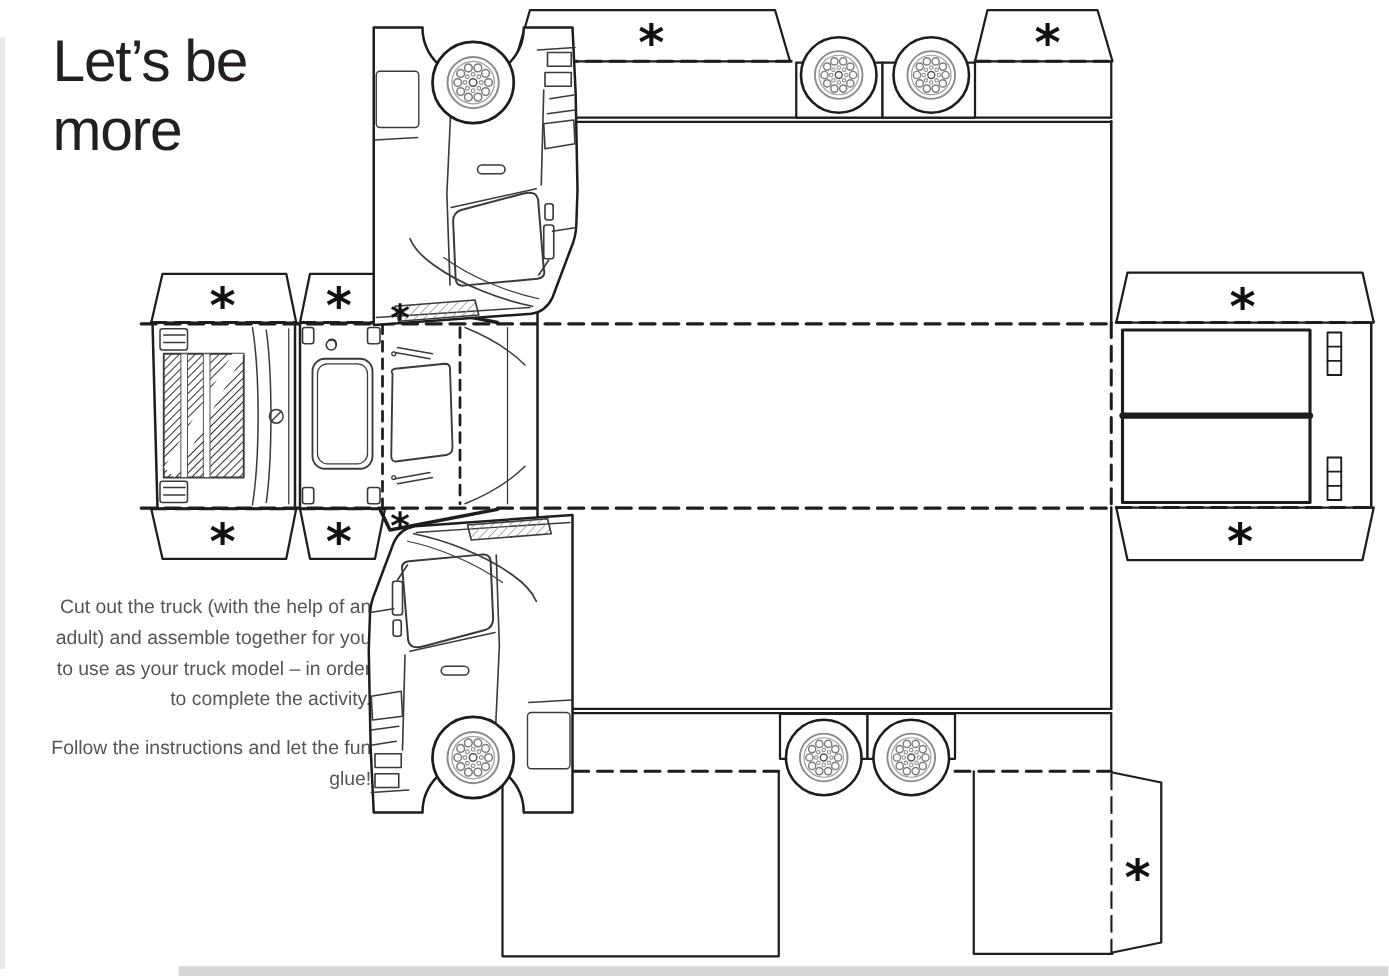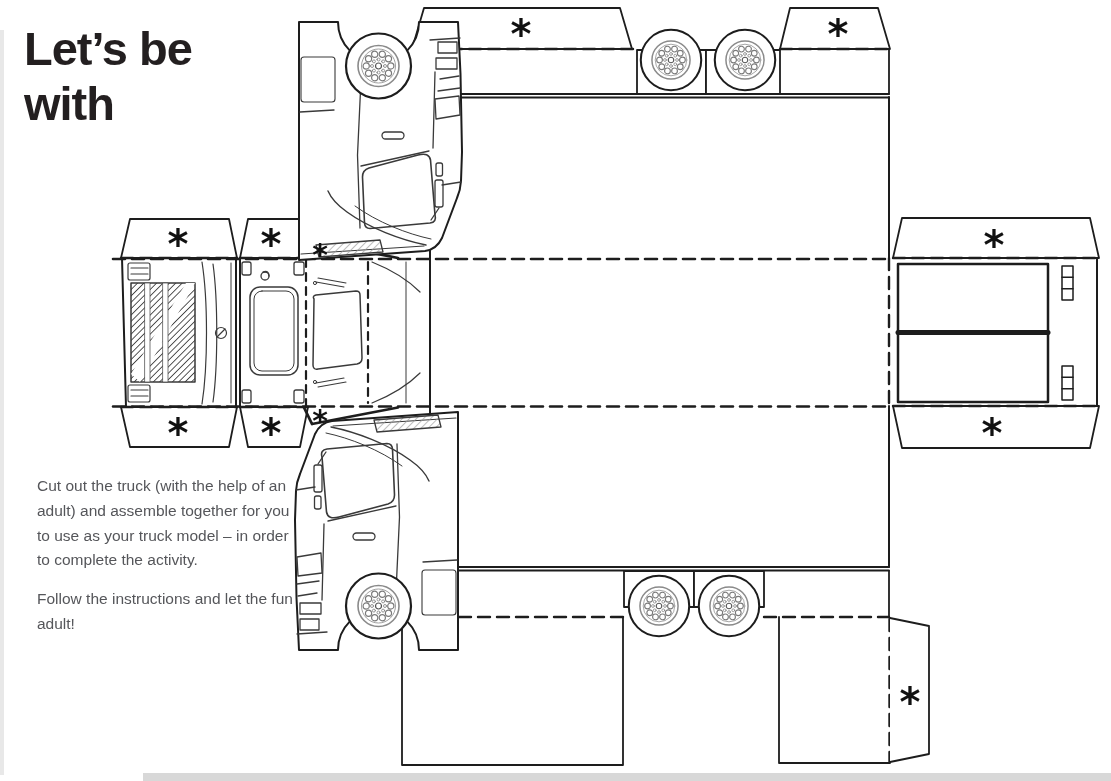--- a/index.html
+++ b/index.html
@@ -1,45 +1,45 @@
 <!DOCTYPE html>
 <html><head>
 <meta charset="utf-8">
 <style>
   html,body{margin:0;padding:0;background:#fff;}
   .page{position:relative;width:1111px;height:781px;background:#fff;overflow:hidden;
         font-family:"Liberation Sans","DejaVu Sans",sans-serif;}
   .edge-strip{position:absolute;left:0;top:30px;width:4px;height:745px;background:#e8e8e8;}
   .footer-bar{position:absolute;left:143px;top:773px;width:968px;height:8px;background:#d8d8d8;}
-  .title{position:absolute;left:24px;top:22px;margin:0;width:250px;
-         font-size:47px;font-weight:700;line-height:1.17;letter-spacing:-1px;color:#231f20;}
+  .title{position:absolute;left:42px;top:22px;margin:0;width:250px;
+         font-size:47px;font-weight:400;line-height:1.17;letter-spacing:-1px;color:#231f20;}
   .title span{display:block;}
   .instructions{position:absolute;left:37px;top:474px;width:260px;color:#55565a;
                 font-size:15.5px;line-height:1.6;}
-  .instructions p{margin:0 0 14px 0;}
+  .instructions p{margin:0 0 14px 0;text-align:right;}
   svg.template{position:absolute;left:0;top:0;}
   .star{font-family:"DejaVu Sans",sans-serif;font-size:40px;font-weight:700;fill:#111;text-anchor:middle;}
   .star-sm{font-size:30px;}
 </style>
 </head>
 <body>
 
 <div class="page">
 
   <div class="edge-strip"></div>
   <div class="footer-bar"></div>
 
   <h1 class="title">
     <span>Let’s be</span>
-    <span>with</span>
+    <span>more</span>
   </h1>
 
   <div class="instructions">
     <p>Cut out the truck (with the help of an adult) and assemble together for you to use as your truck model – in order to complete the activity.</p>
-    <p>Follow the instructions and let the fun adult!</p>
+    <p>Follow the instructions and let the fun glue!</p>
   </div>
 
   <svg class="template" width="1111" height="781" viewBox="0 0 1111 781" fill="none" stroke-linecap="round" stroke-linejoin="round">
 
     <defs>
       <pattern id="hatchDark" width="4.5" height="4.5" patternUnits="userSpaceOnUse" patternTransform="rotate(45)">
         <line x1="0" y1="0" x2="0" y2="4.5" stroke="#2c2c2c" stroke-width="1.6"></line>
       </pattern>
       <pattern id="hatchLite" width="5" height="5" patternUnits="userSpaceOnUse" patternTransform="rotate(45)">
         <line x1="0" y1="0" x2="0" y2="5" stroke="#9a9a9a" stroke-width="1.3"></line>

